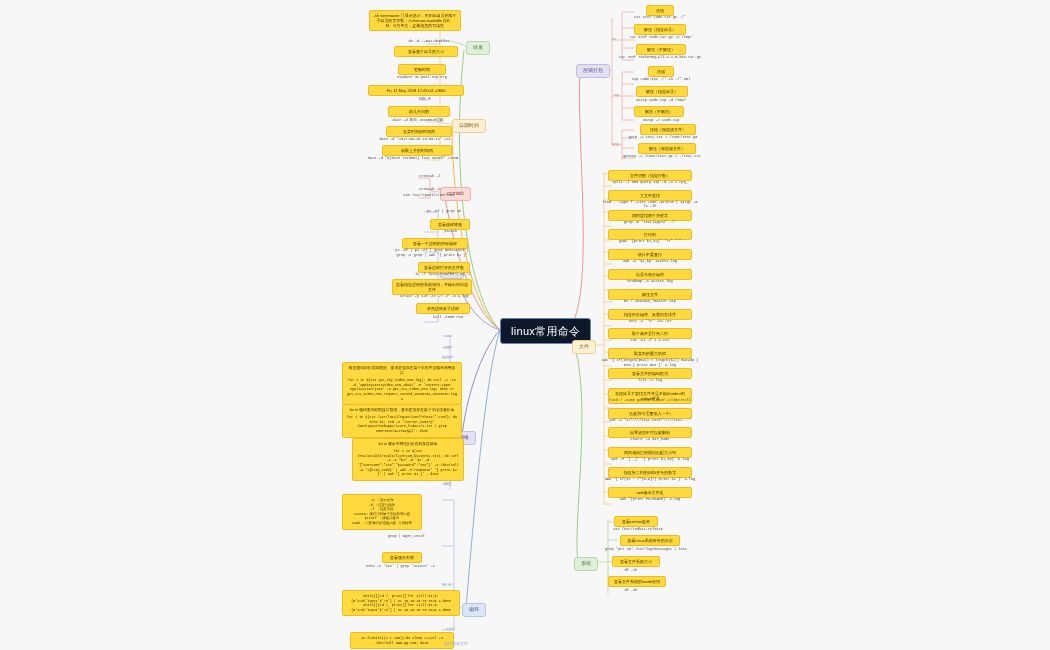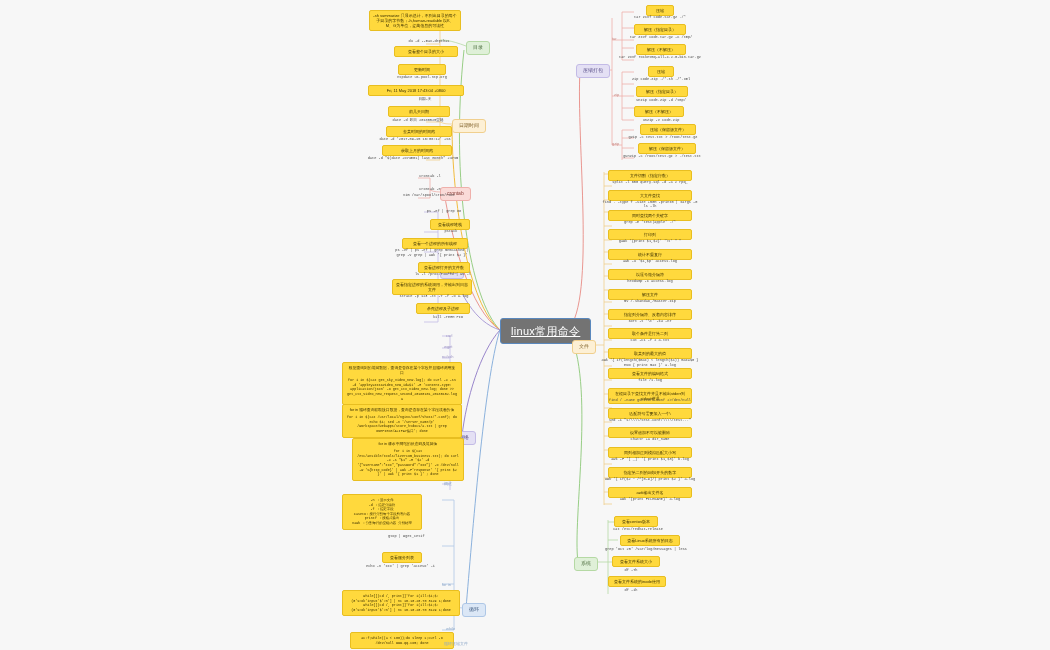--- a/index.html
+++ b/index.html
@@ -9,26 +9,25 @@
     font-family:"Liberation Sans","DejaVu Sans",sans-serif;
     position:relative;
   }
   #canvas{position:absolute;left:0;top:0;width:1050px;height:650px;}
   svg.links{position:absolute;left:0;top:0;width:1050px;height:650px;pointer-events:none;}
 
   .node{position:absolute;box-sizing:border-box;}
 
   
   .root{
-    background:#737373;color:#ffffff;
+    background:#0f172a;color:#ffffff;
     border:1px solid #5a88bd;border-radius:3px;
     font-size:11px;line-height:1.1;
     padding:6px 10px;text-align:center;white-space:nowrap;
     letter-spacing:.3px;
-    text-decoration:underline;
   }
 
   
   .branch{
     border-radius:3px;font-size:5px;line-height:1.1;
     padding:3px 6px;text-align:center;white-space:nowrap;
   }
   .br-green {background:#dff0d8;border:1px solid #b5d9a4;color:#4a6b3c;}
   .br-orange{background:#fdf0d5;border:1px solid #f0cf8e;color:#7a5a20;}
   .br-pink  {background:#fadbd8;border:1px solid #efb0ab;color:#8a3f39;}

